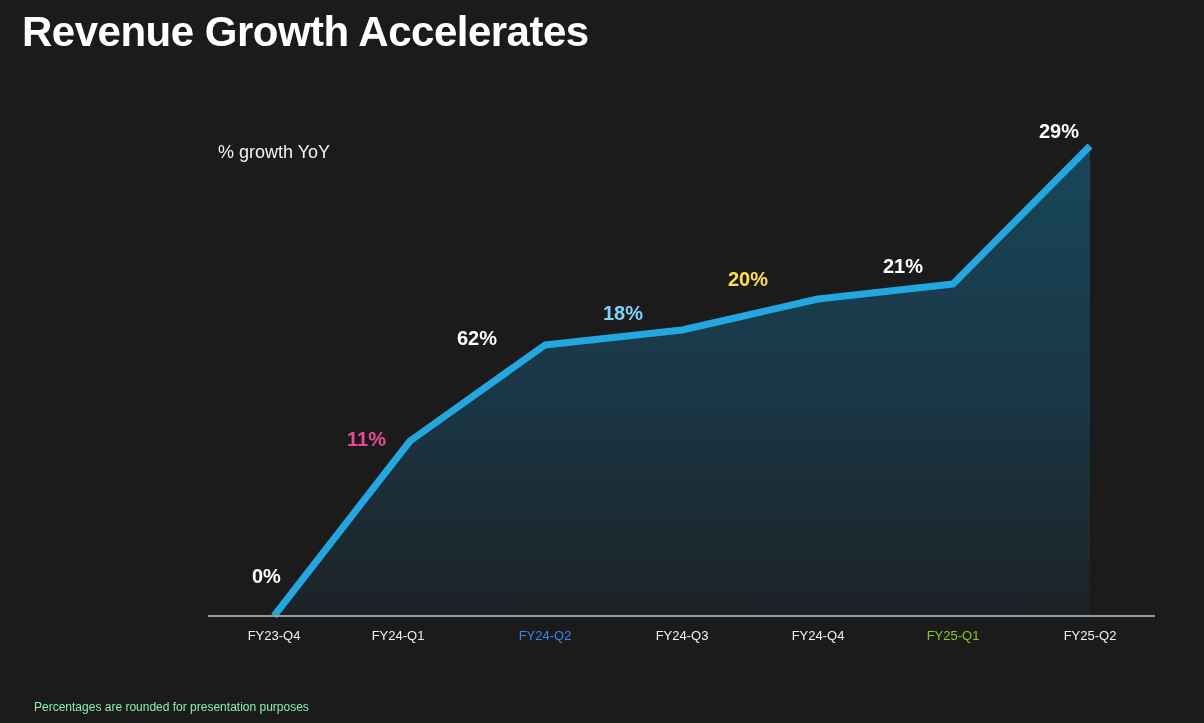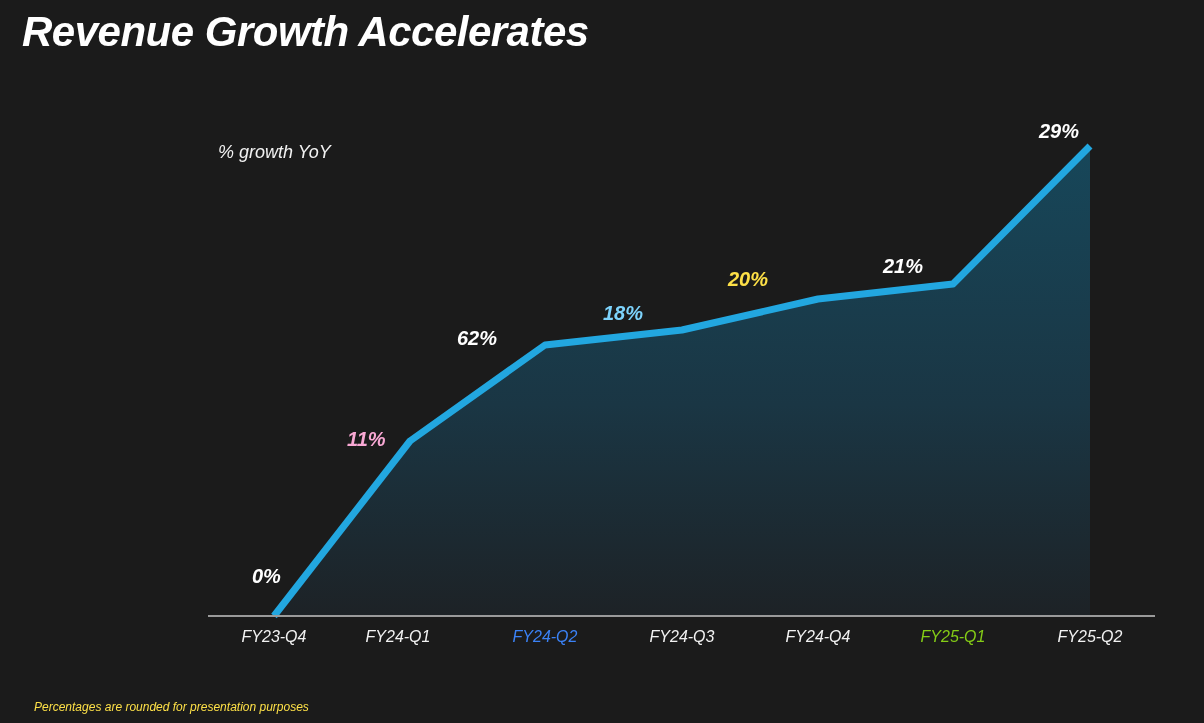--- a/index.html
+++ b/index.html
@@ -13,21 +13,20 @@
     font-family: "Liberation Sans", sans-serif;
     overflow: hidden;
     position: relative;
   }
   #slide {
     position: absolute;
     inset: 0;
     width: 1060px;
     height: 723px;
     background: #1b1b1b;
-    font-style: italic;
   }
   #chart-title {
     position: absolute;
     left: 22px;
     top: 8px;
     font-size: 42px;
     font-weight: bold;
     color: #ffffff;
     letter-spacing: -0.5px;
     white-space: nowrap;
@@ -54,32 +53,32 @@
   }
   .value-label {
     position: absolute;
     font-size: 20px;
     font-weight: bold;
     color: #ffffff;
     white-space: nowrap;
   }
   .tick-label {
     position: absolute;
-    font-size: 16px;
+    font-size: 13px;
     color: #f2f2f2;
     white-space: nowrap;
     text-align: center;
     transform: translateX(-50%);
   }
   #footnote {
     position: absolute;
     left: 34px;
     top: 700px;
     font-size: 12px;
-    color: #fde047;
+    color: #86efac;
     white-space: nowrap;
   }
 </style>
 </head>
 <body>
 
 <div id="slide">
 
   <div id="chart-title">Revenue Growth Accelerates</div>
 
@@ -95,21 +94,21 @@
         </linearGradient>
       </defs>
       <path id="area-fill" fill="url(#areaGradient)" stroke="none" d="M274 616 L410 441 L545 345 L682 330 L818 299 L953 284 L1090 146 L1090 616 L274 616 Z"></path>
       <path id="series-line" fill="none" stroke="#22a7e0" stroke-width="7" stroke-linejoin="round" stroke-linecap="butt" d="M274 616 L410 441 L545 345 L682 330 L818 299 L953 284 L1090 146"></path>
       <line id="x-axis-line" x1="208" y1="616" x2="1155" y2="616" stroke="#9a9a9a" stroke-width="2"></line>
     </svg>
   </div>
 
   <div id="value-labels">
       <div class="value-label" style="left: 252px; top: 565px; color: rgb(255, 255, 255);">0%</div>
-      <div class="value-label" style="left: 347px; top: 428px; color: #f9a8d4; text-align: center;">11%</div>
+      <div class="value-label" style="left: 347px; top: 428px; color: #ec4899; text-align: center;">11%</div>
       <div class="value-label" style="left: 457px; top: 327px; color: rgb(255, 255, 255);">62%</div>
       <div class="value-label" style="left: 603px; top: 302px; color: #7dd3fc;">18%</div>
       <div class="value-label" style="left: 728px; top: 268px; color: #fde047;">20%</div>
       <div class="value-label" style="left: 883px; top: 255px; color: rgb(255, 255, 255);">21%</div>
       <div class="value-label" style="left: 1039px; top: 120px; color: rgb(255, 255, 255);">29%</div>
     </div>
   <div id="tick-labels">
       <div class="tick-label" style="left: 274px; top: 628px; color: rgb(242, 242, 242);">FY23-Q4</div>
       <div class="tick-label" style="left: 398px; top: 628px; color: rgb(242, 242, 242);">FY24-Q1</div>
       <div class="tick-label" style="left: 545px; top: 628px; color: #3b82f6;">FY24-Q2</div>

